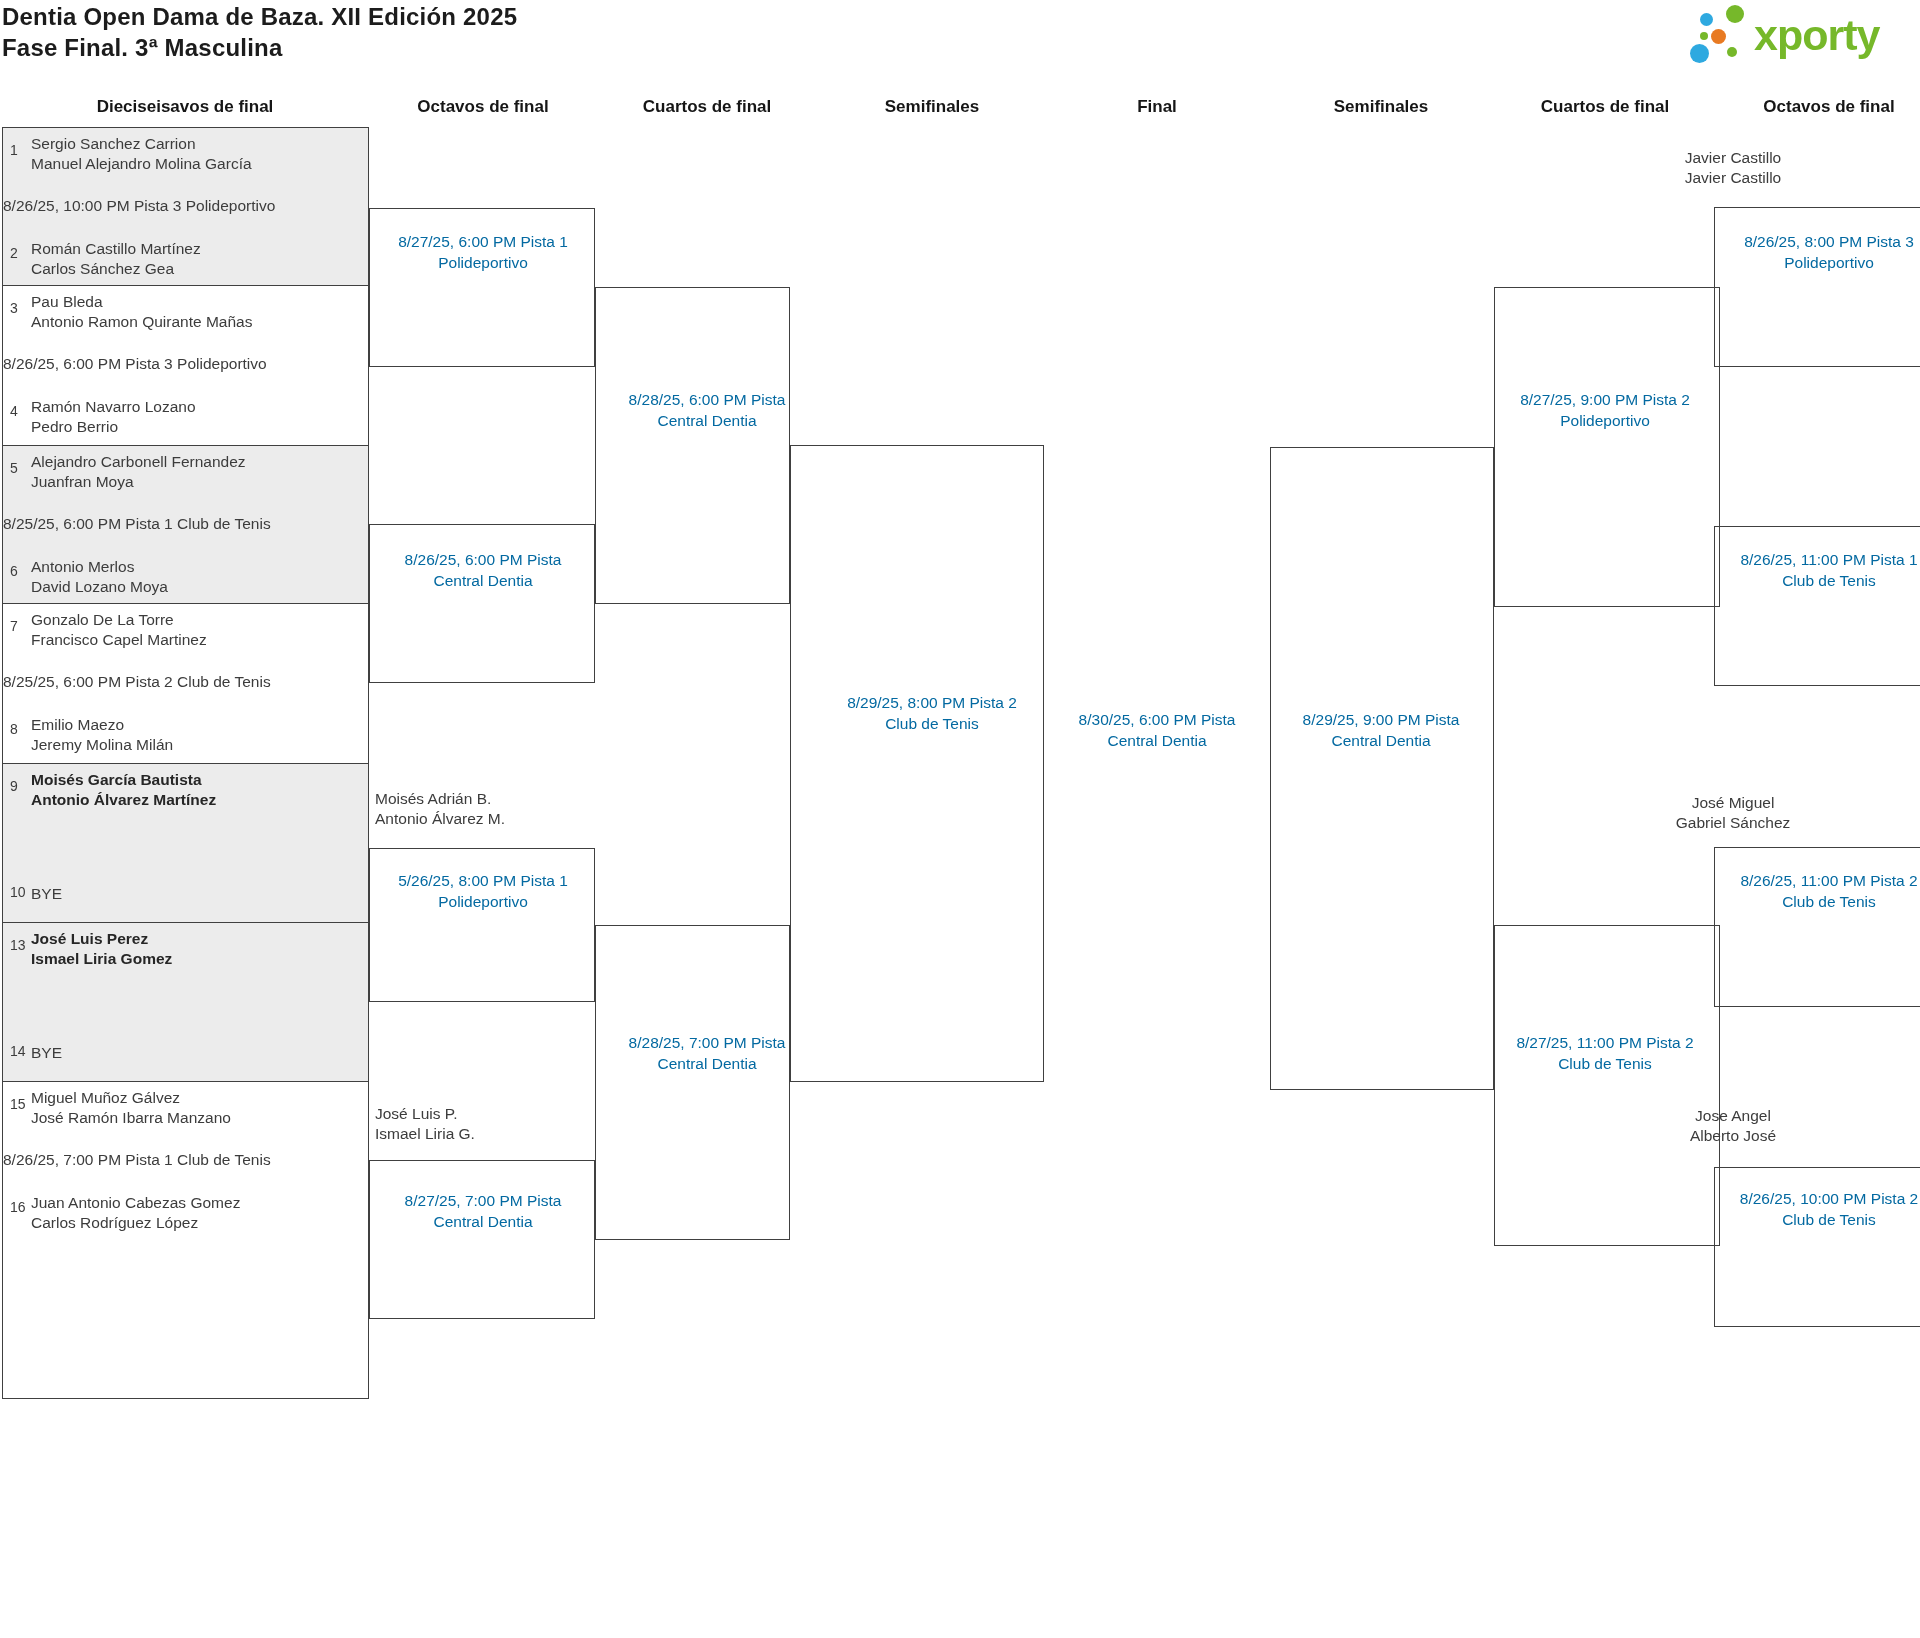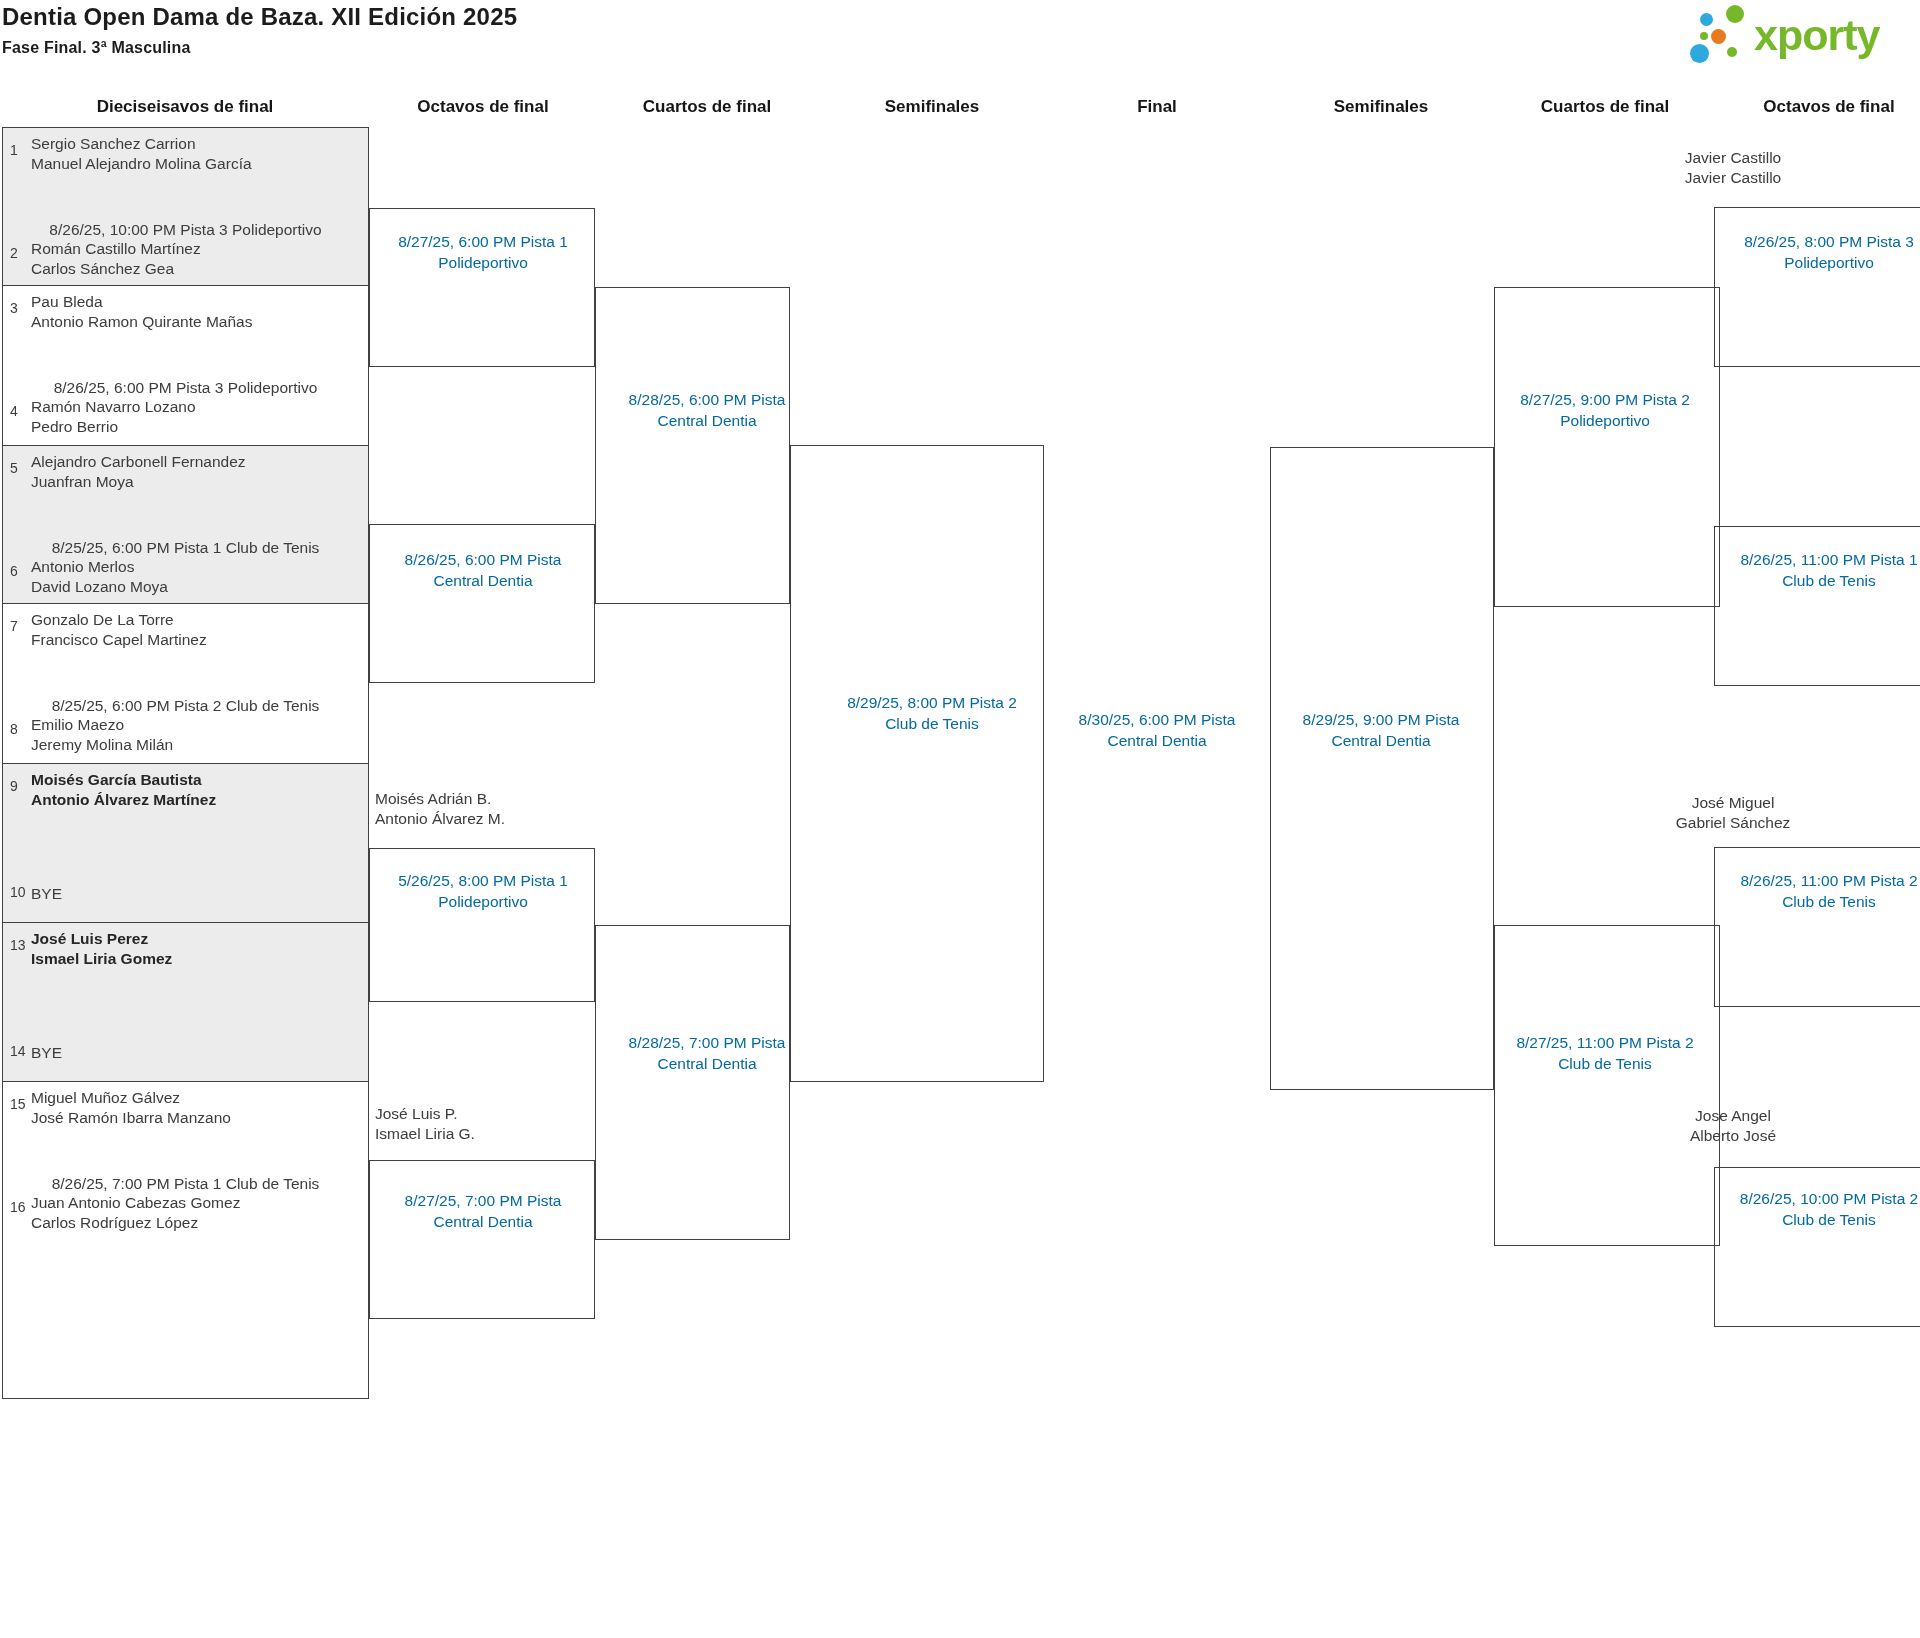--- a/index.html
+++ b/index.html
@@ -1,36 +1,36 @@
 <!DOCTYPE html>
 <html><head>
 <meta charset="utf-8">
 <style>
   html,body{margin:0;padding:0;background:#ffffff;}
   body{width:1920px;height:1638px;overflow:hidden;position:relative;
        font-family:"Liberation Sans","DejaVu Sans",sans-serif;color:#3c3c3c;}
   .page{position:absolute;left:0;top:0;width:1920px;height:1164px;}
   .abs{position:absolute;}
   .title{left:2px;top:1px;font-size:24px;line-height:31px;font-weight:600;color:#1c1c1c;letter-spacing:.2px;}
-  .subtitle{left:2px;top:32px;font-size:16px;line-height:31px;font-weight:600;color:#1c1c1c;letter-spacing:.2px;}
+  .subtitle{left:2px;top:32px;font-size:24px;line-height:31px;font-weight:600;color:#1c1c1c;letter-spacing:.2px;}
   .hdr{top:97px;width:240px;text-align:center;font-size:17px;font-weight:600;color:#161616;}
   
   .logo-text{left:1754px;top:12px;font-size:43px;font-weight:700;color:#76b82a;letter-spacing:-1px;line-height:46px;}
   .dot{border-radius:50%;}
   
   .col32{left:2px;top:127px;width:367px;height:1272px;border:1px solid #404040;box-sizing:border-box;background:#fff;}
   .m32{position:relative;width:100%;border-bottom:1px solid #404040;box-sizing:border-box;}
   .m32:last-child{border-bottom:none;}
   .m32.g{background:#ececec;}
   .seed{position:absolute;left:7px;font-size:14px;color:#3c3c3c;}
   .sa{top:14px;} .sb{top:117px;} .sbye{top:120px;}
   .team{position:absolute;left:28px;font-size:15.5px;line-height:20px;color:#3c3c3c;white-space:nowrap;}
   .ta{top:6px;} .tb{top:111px;} .tbye{top:120px;}
   .bold{font-weight:700;color:#262626;}
-  .mlabel{position:absolute;left:0;top:69px;width:100%;text-align:center;font-size:15.5px;color:#3c3c3c;margin-top:24px;}
+  .mlabel{position:absolute;left:0;top:69px;width:100%;font-size:15.5px;color:#3c3c3c;}
   
   .rect{border:1px solid #404040;box-sizing:border-box;background:transparent;}
   
   .lbl{width:240px;text-align:center;font-size:15.5px;line-height:21px;color:#0369a1;}
   
   .adv{font-size:15.5px;line-height:20px;color:#3c3c3c;white-space:nowrap;}
   .advr{width:346px;text-align:center;font-size:15.5px;line-height:20px;color:#3c3c3c;white-space:nowrap;}
 </style>
 </head>
 <body>

